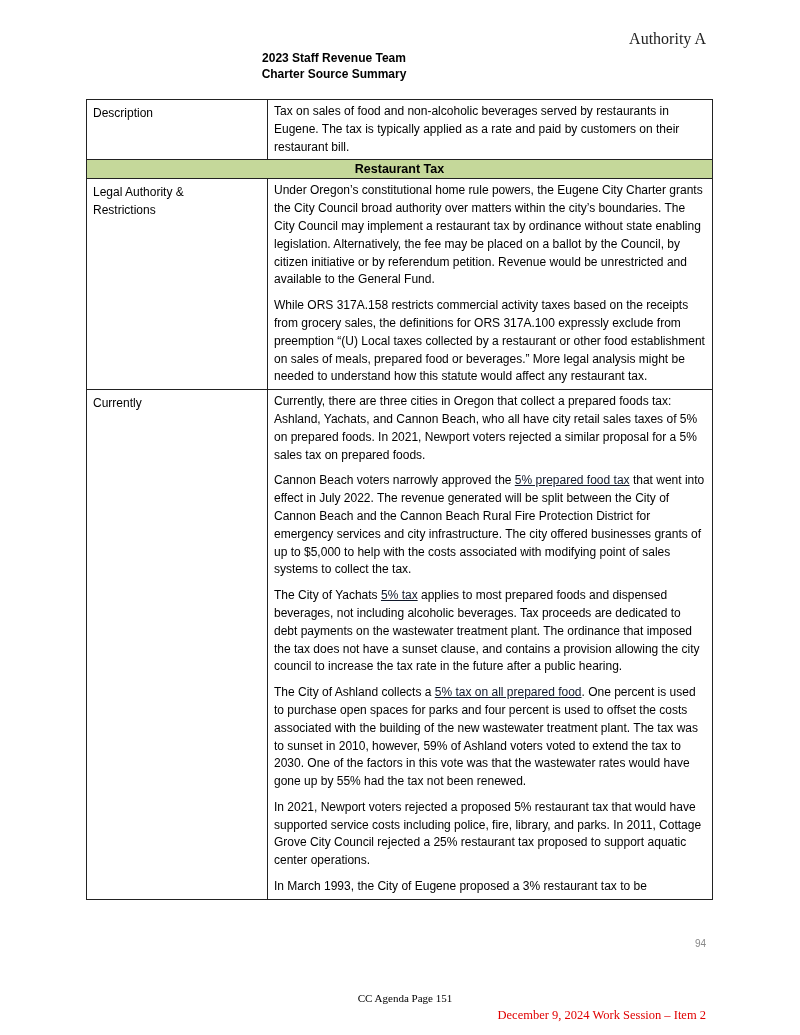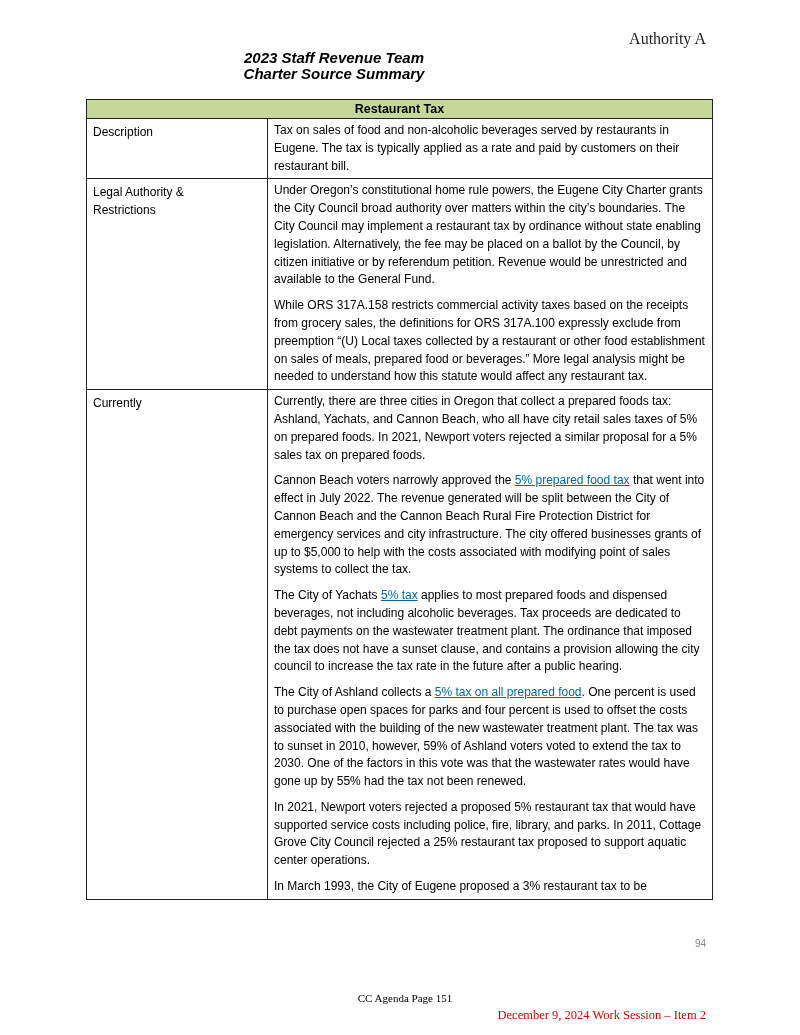--- a/index.html
+++ b/index.html
@@ -1,57 +1,57 @@
 <!DOCTYPE html>
 <html><head>
 <meta charset="utf-8">
 <style>
   html, body { margin: 0; padding: 0; background: #ffffff; }
   body { width: 800px; height: 1035px; position: relative; overflow: hidden;
          font-family: "Liberation Sans", sans-serif; color: #000; }
   .attachment { position: absolute; right: 94px; top: 30px;
                 font-family: "Liberation Serif", serif; font-size: 16px; color: #222; }
   .titles { position: absolute; top: 50px; left: 0; width: 668px; text-align: center;
-            font-weight: bold; font-size: 15px; line-height: 16px; font-style: italic; }
+            font-weight: bold; font-size: 12px; line-height: 16px; }
   table { position: absolute; top: 99px; left: 86px; width: 627px;
           border-collapse: collapse; font-size: 12px; line-height: 17.8px; }
   td, th { border: 1px solid #222; vertical-align: top; }
   th.header { background: #c5d89a; font-weight: bold; text-align: center;
               padding: 1px 6px; font-size: 12.5px; line-height: 16px; }
   td.label { width: 168px; padding: 5px 6px; }
   td.content { padding: 3px 6px 0 6px; }
   td.content p { margin: 0 0 8px 0; }
   td.content p:last-child { margin-bottom: 3px; }
-  a { color: #0369a1; text-decoration: underline; }
+  a { color: #0f172a; text-decoration: underline; }
   .footer-center { position: absolute; top: 992px; left: 5px; width: 800px; text-align: center;
                    font-family: "Liberation Serif", serif; font-size: 11px; }
   .footer-num { position: absolute; top: 938px; right: 94px; font-size: 10px; color: #888; }
   .footer-red { position: absolute; top: 1008px; right: 94px;
                 font-family: "Liberation Serif", serif; font-size: 12.5px; color: #e00000; padding-left: 16px; }
 </style>
 </head>
 <body>
 
 <div class="attachment">Authority A</div>
 
 <div class="titles">
   <div>2023 Staff Revenue Team</div>
   <div>Charter Source Summary</div>
 </div>
 
 <table>
   <tbody>
       <tr>
-    <th class="header" colspan="2">Restaurant Tax</th>
-  </tr>
-  <tr>
     <td class="label">Description</td>
     <td class="content">
       <p>Tax on sales of food and non-alcoholic beverages served by restaurants in Eugene. The tax is typically applied as a rate and paid by customers on their restaurant bill.</p>
     </td>
+  </tr>
+  <tr>
+    <th class="header" colspan="2">Restaurant Tax</th>
   </tr>
   <tr>
     <td class="label"><span style="display:inline-block;width:120px">Legal Authority &amp; Restrictions</span></td>
     <td class="content">
       <p>Under Oregon’s constitutional home rule powers, the Eugene City Charter grants the City Council broad authority over matters within the city’s boundaries. The City Council may implement a restaurant tax by ordinance without state enabling legislation. Alternatively, the fee may be placed on a ballot by the Council, by citizen initiative or by referendum petition. Revenue would be unrestricted and available to the General Fund.</p>
       <p>While ORS 317A.158 restricts commercial activity taxes based on the receipts from grocery sales, the definitions for ORS 317A.100 expressly exclude from preemption “(U) Local taxes collected by a restaurant or other food establishment on sales of meals, prepared food or beverages.” More legal analysis might be needed to understand how this statute would affect any restaurant tax.</p>
     </td>
   </tr>
   <tr>
     <td class="label">Currently</td>

